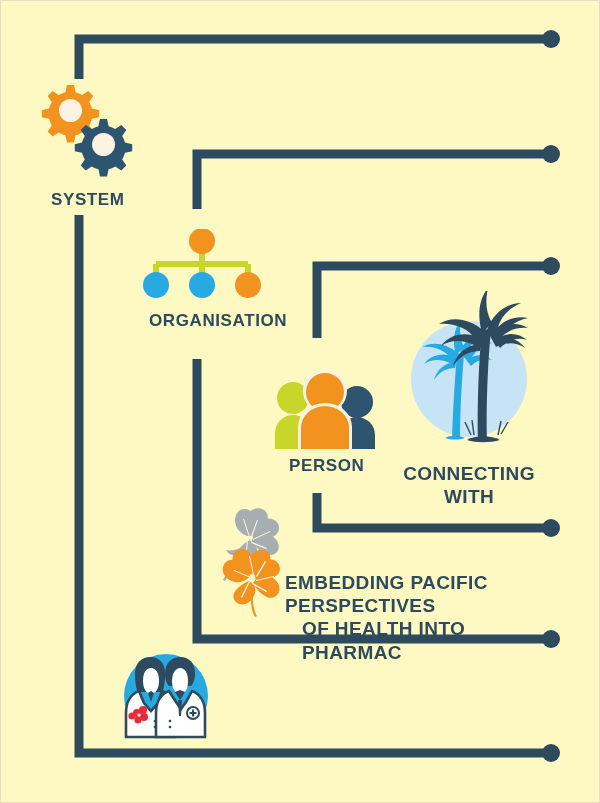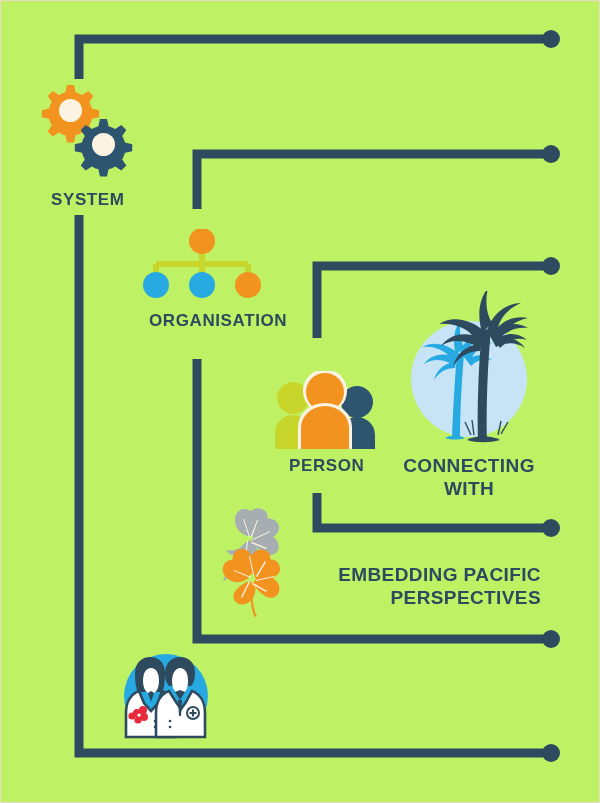--- a/index.html
+++ b/index.html
@@ -7,21 +7,21 @@
     padding: 0;
     background: #fdf3e3;
   }
   body {
     font-family: "Liberation Sans", sans-serif;
   }
   #infographic {
     position: relative;
     width: 600px;
     height: 803px;
-    background: #bef264;
+    background: #fef9c3;
     overflow: hidden;
     border: 1px solid #e9dcc6;
     box-sizing: border-box;
   }
   #bracket-layer {
     position: absolute;
     left: 0; top: 0;
     width: 600px;
     height: 803px;
   }
@@ -41,20 +41,21 @@
   .tier-label.small { font-size: 17px; }
   .outcome-label {
     position: absolute;
     color: #2d4a5e;
     font-family: "Liberation Sans Narrow", "Liberation Sans", sans-serif;
     font-weight: bold;
     font-size: 19px;
     letter-spacing: 0.4px;
     text-transform: uppercase;
     line-height: 1.22;
+    margin-top: 8px;
   }
   .outcome-label.ctr { text-align: center; }
   .outcome-label.lft { text-align: left; }
 </style>
 </head>
 <body>
 
 <div id="infographic">
 
   <svg id="bracket-layer" viewBox="0 0 600 803">
@@ -197,22 +198,23 @@
           <path d="M42,71 l-17,-7 l0,1 l17,7 z"></path>
           <path d="M44,69 l-4,-19 l1,0 l4,19 z"></path>
           <path d="M47,70 l9,-15 l1,1 l-9,15 z"></path>
           <path d="M47,74 l18,-4 l0,1 l-18,4 z"></path>
           <path d="M44,77 l14,8 l-1,1 l-14,-8 z"></path>
           <path d="M41,76 l-8,16 l-1,-1 l8,-16 z"></path>
         </g>
       </g>
     </svg>
   </div>
-  <div class="outcome-label lft" style="left:284px; top:562px; width:256px;text-align:right;">
+  <div class="outcome-label lft" style="left:284px; top:562px; width:256px;">
     <div>EMBEDDING PACIFIC PERSPECTIVES</div>
+    <div style="padding-left:17px;">OF HEALTH INTO PHARMAC</div>
   </div>
 
   <div class="icon-box" style="left:116px; top:650px; width:98px; height:90px;">
     <svg viewBox="0 0 98 90" width="98" height="90">
       <circle cx="49" cy="45" r="42" fill="#27aae1"></circle>
 
       <g>
         <path d="M18,22 c0,-10 7,-16 15,-16 c9,0 15,6 15,16 c0,10 -1,16 -3,19 l-24,0 c-2,-3 -3,-9 -3,-19 z" fill="#2d4a5e"></path>
         <path d="M26,30 c0,-8 3,-13 8,-13 c5,0 8,5 8,13 c0,8 -4,13 -8,13 c-4,0 -8,-5 -8,-13 z" fill="#ffffff"></path>
         <path d="M22,40 c-8,3 -13,11 -13,22 l0,24 l49,0 l0,-24 c0,-11 -5,-19 -13,-22 l-4,12 l-7,8 l-7,-8 z" fill="#ffffff" stroke="#2d4a5e" stroke-width="2.6"></path>

